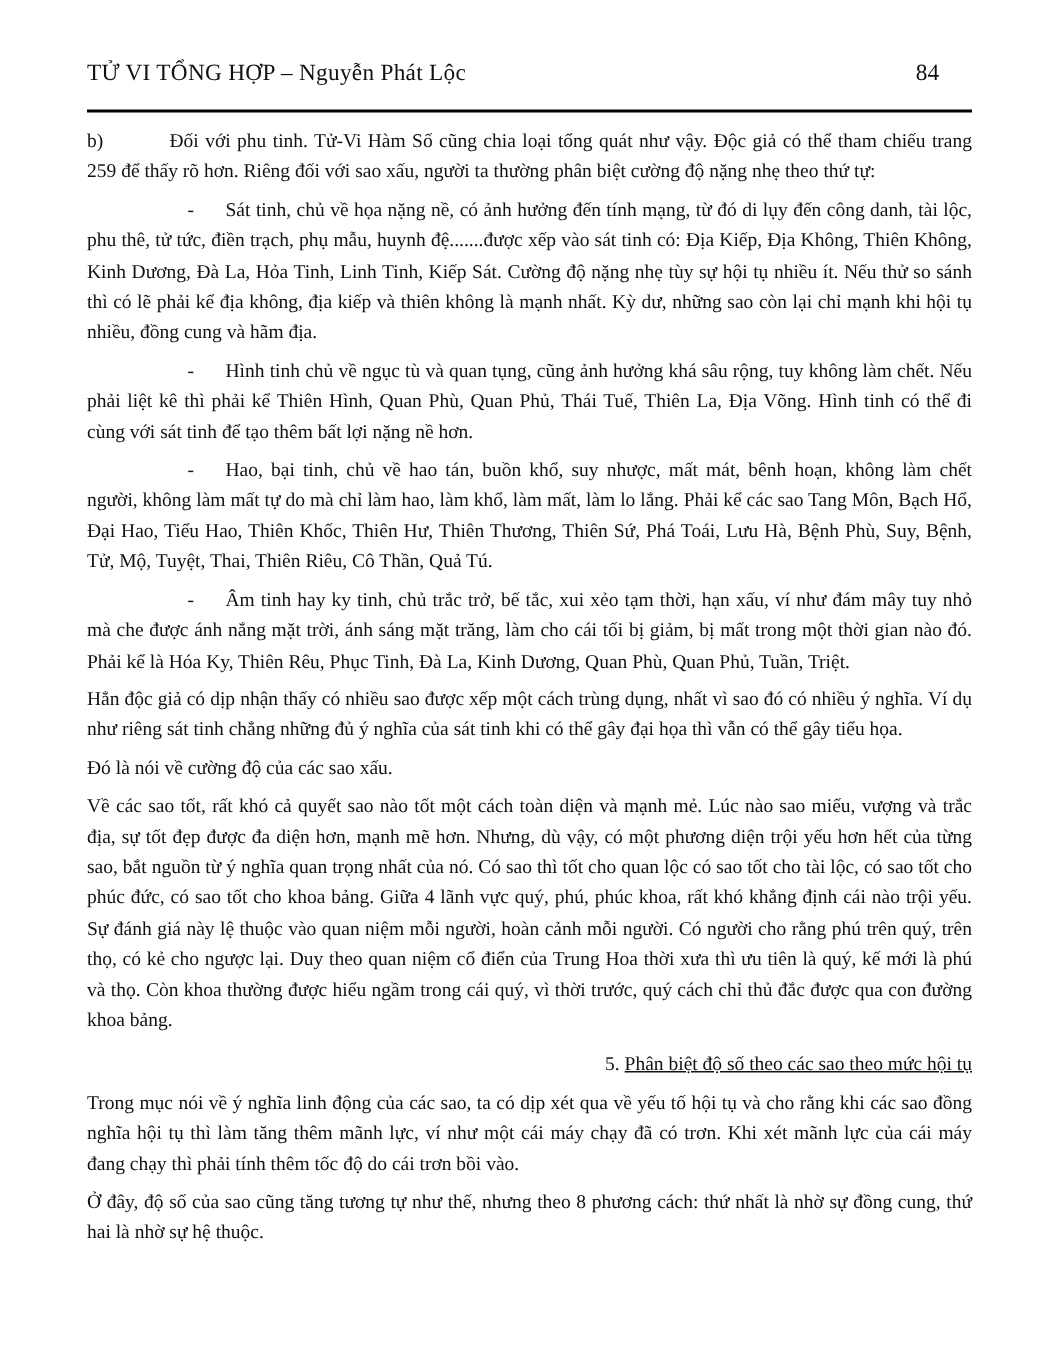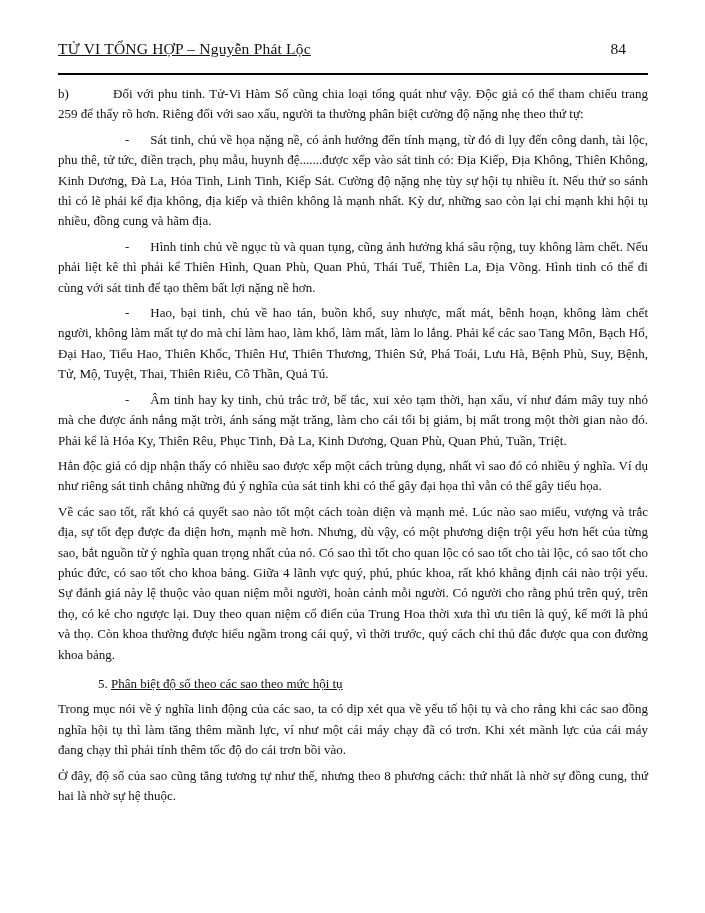--- a/index.html
+++ b/index.html
@@ -18,21 +18,21 @@
     padding: 40px 57px 0 58px;
     overflow: hidden;
   }
   .header {
     display: flex;
     justify-content: space-between;
     align-items: baseline;
     font-size: 15.5px;
     line-height: 18px;
   }
-  .header .title { letter-spacing: 0.2px; text-decoration: underline; }
+  .header .title { letter-spacing: 0.2px; }
   .header .pagenum { padding-right: 22px; text-align: center; }
   .rule {
     border: 0;
     border-top: 2.5px solid #000000;
     margin: 15px 0 9px 0;
   }
   .body-text p {
     margin: 0 0 5px 0;
     font-size: 13px;
     line-height: 20.4px;
@@ -45,22 +45,21 @@
   }
   p.bullet {
     text-indent: 67px;
   }
   p.bullet .dash-gap {
     display: inline-block;
     width: 21px;
   }
   p.heading {
     margin-top: 9px;
-    text-align: left;
-    margin-left: 40px;
+    text-align: right;
   }
   p.heading .heading-underline {
     text-decoration: underline;
   }
 </style>
 </head>
 <body>
 
 <div class="page">
   <div class="header">
@@ -68,18 +67,19 @@
     <span class="pagenum">84</span>
   </div>
   <hr class="rule">
   <div class="body-text">
       <p class="labeled"><span class="plabel">b)</span>Đối với phu tinh.  Tử-Vi Hàm Số cũng chia loại tổng quát như vậy.  Độc giả có thể tham chiếu trang 259 để thấy rõ hơn.  Riêng đối với sao xấu, người ta thường phân biệt cường độ nặng nhẹ theo thứ tự:</p>
       <p class="bullet"><span>-</span><span class="dash-gap"></span>Sát tinh, chủ về họa nặng nề, có ảnh hưởng đến tính mạng, từ đó di lụy đến công danh, tài lộc, phu thê, tử tức, điền trạch, phụ mẫu, huynh đệ.......được xếp vào sát tinh có:  Địa Kiếp, Địa Không, Thiên Không, Kinh Dương, Đà La, Hỏa Tinh, Linh Tinh, Kiếp Sát.  Cường độ nặng nhẹ tùy sự hội tụ nhiều ít.  Nếu thử so sánh thì có lẽ phải kể địa không, địa kiếp và thiên không là mạnh nhất.  Kỳ dư, những sao còn lại chỉ mạnh khi hội tụ nhiều, đồng cung và hãm địa.</p>
       <p class="bullet"><span>-</span><span class="dash-gap"></span>Hình tinh chủ về ngục tù và quan tụng, cũng ảnh hưởng khá sâu rộng, tuy không làm chết.  Nếu phải liệt kê thì phải kể Thiên Hình, Quan Phù, Quan Phủ, Thái Tuế, Thiên La, Địa Võng.  Hình tinh có thể đi cùng với sát tinh để tạo thêm bất lợi nặng nề hơn.</p>
       <p class="bullet"><span>-</span><span class="dash-gap"></span>Hao, bại tinh, chủ về hao tán, buồn khổ, suy nhược, mất mát, bênh hoạn, không làm chết người, không làm mất tự do mà chỉ làm hao, làm khổ, làm mất, làm lo lắng.  Phải kể các sao Tang Môn, Bạch Hổ, Đại Hao, Tiểu Hao, Thiên Khốc, Thiên Hư, Thiên Thương, Thiên Sứ, Phá Toái, Lưu Hà, Bệnh Phù, Suy, Bệnh, Tử, Mộ, Tuyệt, Thai, Thiên Riêu, Cô Thần, Quả Tú.</p>
       <p class="bullet"><span>-</span><span class="dash-gap"></span>Âm tinh hay ky tinh, chủ trắc trở, bế tắc, xui xẻo tạm thời, hạn xấu, ví như đám mây tuy nhỏ mà che được ánh nắng mặt trời, ánh sáng mặt trăng, làm cho cái tối bị giảm, bị mất trong một thời gian nào đó.  Phải kể là Hóa Ky, Thiên Rêu, Phục Tinh, Đà La, Kinh Dương, Quan Phù, Quan Phủ, Tuần, Triệt.</p>
       <p class="para">Hẳn độc giả có dịp nhận thấy có nhiều sao được xếp một cách trùng dụng, nhất vì sao đó có nhiều ý nghĩa.  Ví dụ như riêng sát tinh chẳng những đủ ý nghĩa của sát tinh khi có thể gây đại họa thì vẫn có thể gây tiểu họa.</p>
+      <p class="para">Đó là nói về cường độ của các sao xấu.</p>
       <p class="para">Về các sao tốt, rất khó cả quyết sao nào tốt một cách toàn diện và mạnh mẻ.  Lúc nào sao miếu, vượng và trắc địa, sự tốt đẹp được đa diện hơn, mạnh mẽ hơn.  Nhưng, dù vậy, có một phương diện trội yếu hơn hết của từng sao, bắt nguồn từ ý nghĩa quan trọng nhất của nó.  Có sao thì tốt cho quan lộc có sao tốt cho tài lộc, có sao tốt cho phúc đức, có sao tốt cho khoa bảng.  Giữa 4 lãnh vực quý, phú, phúc khoa, rất khó khẳng định cái nào trội yếu.  Sự đánh giá này lệ thuộc vào quan niệm mỗi người, hoàn cảnh mỗi người.  Có người cho rằng phú trên quý, trên thọ, có kẻ cho ngược lại.  Duy theo quan niệm cổ điển của Trung Hoa thời xưa thì ưu tiên là quý, kế mới là phú và thọ.  Còn khoa thường được hiểu ngầm trong cái quý, vì thời trước, quý cách chỉ thủ đắc được qua con đường khoa bảng.</p>
       <p class="heading"><span>5. </span><span class="heading-underline">Phân biệt độ số theo các sao theo mức hội tụ</span></p>
       <p class="para">Trong mục nói về ý nghĩa linh động của các sao, ta có dịp xét qua về yếu tố hội tụ và cho rằng khi các sao đồng nghĩa hội tụ thì làm tăng thêm mãnh lực, ví như một cái máy chạy đã có trơn.  Khi xét mãnh lực của cái máy đang chạy thì phải tính thêm tốc độ do cái trơn bồi vào.</p>
       <p class="para">Ở đây, độ số của sao cũng tăng tương tự như thế, nhưng theo 8 phương cách:  thứ nhất là nhờ sự đồng cung, thứ hai là nhờ sự hệ thuộc.</p>
     </div>
 </div>
 
 </body></html>

